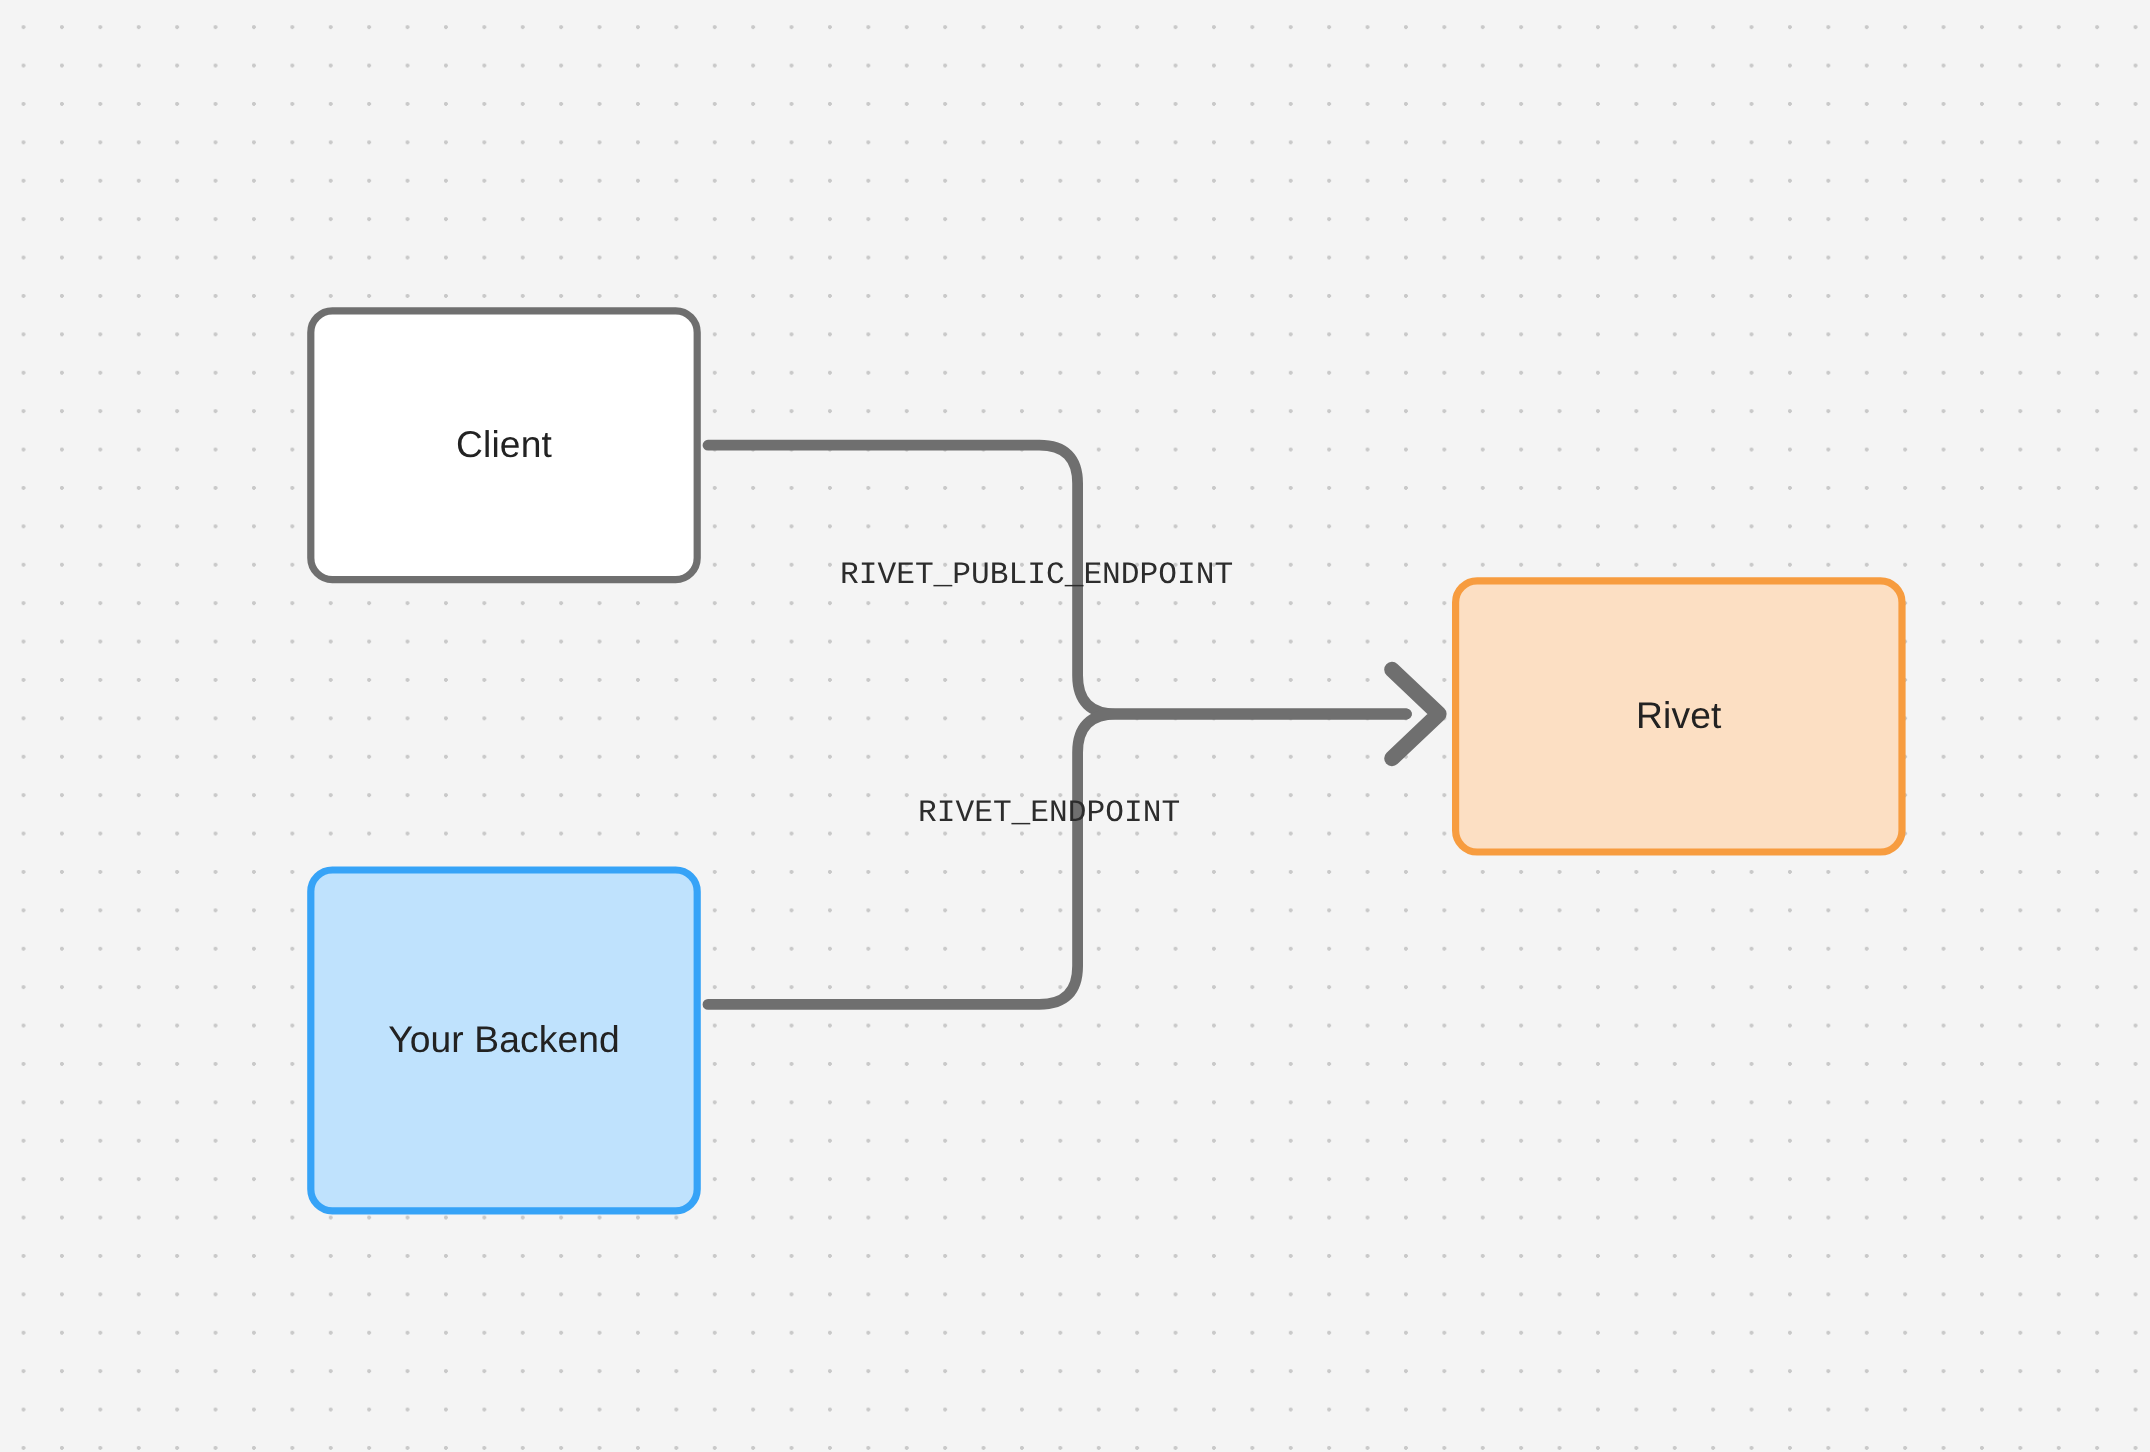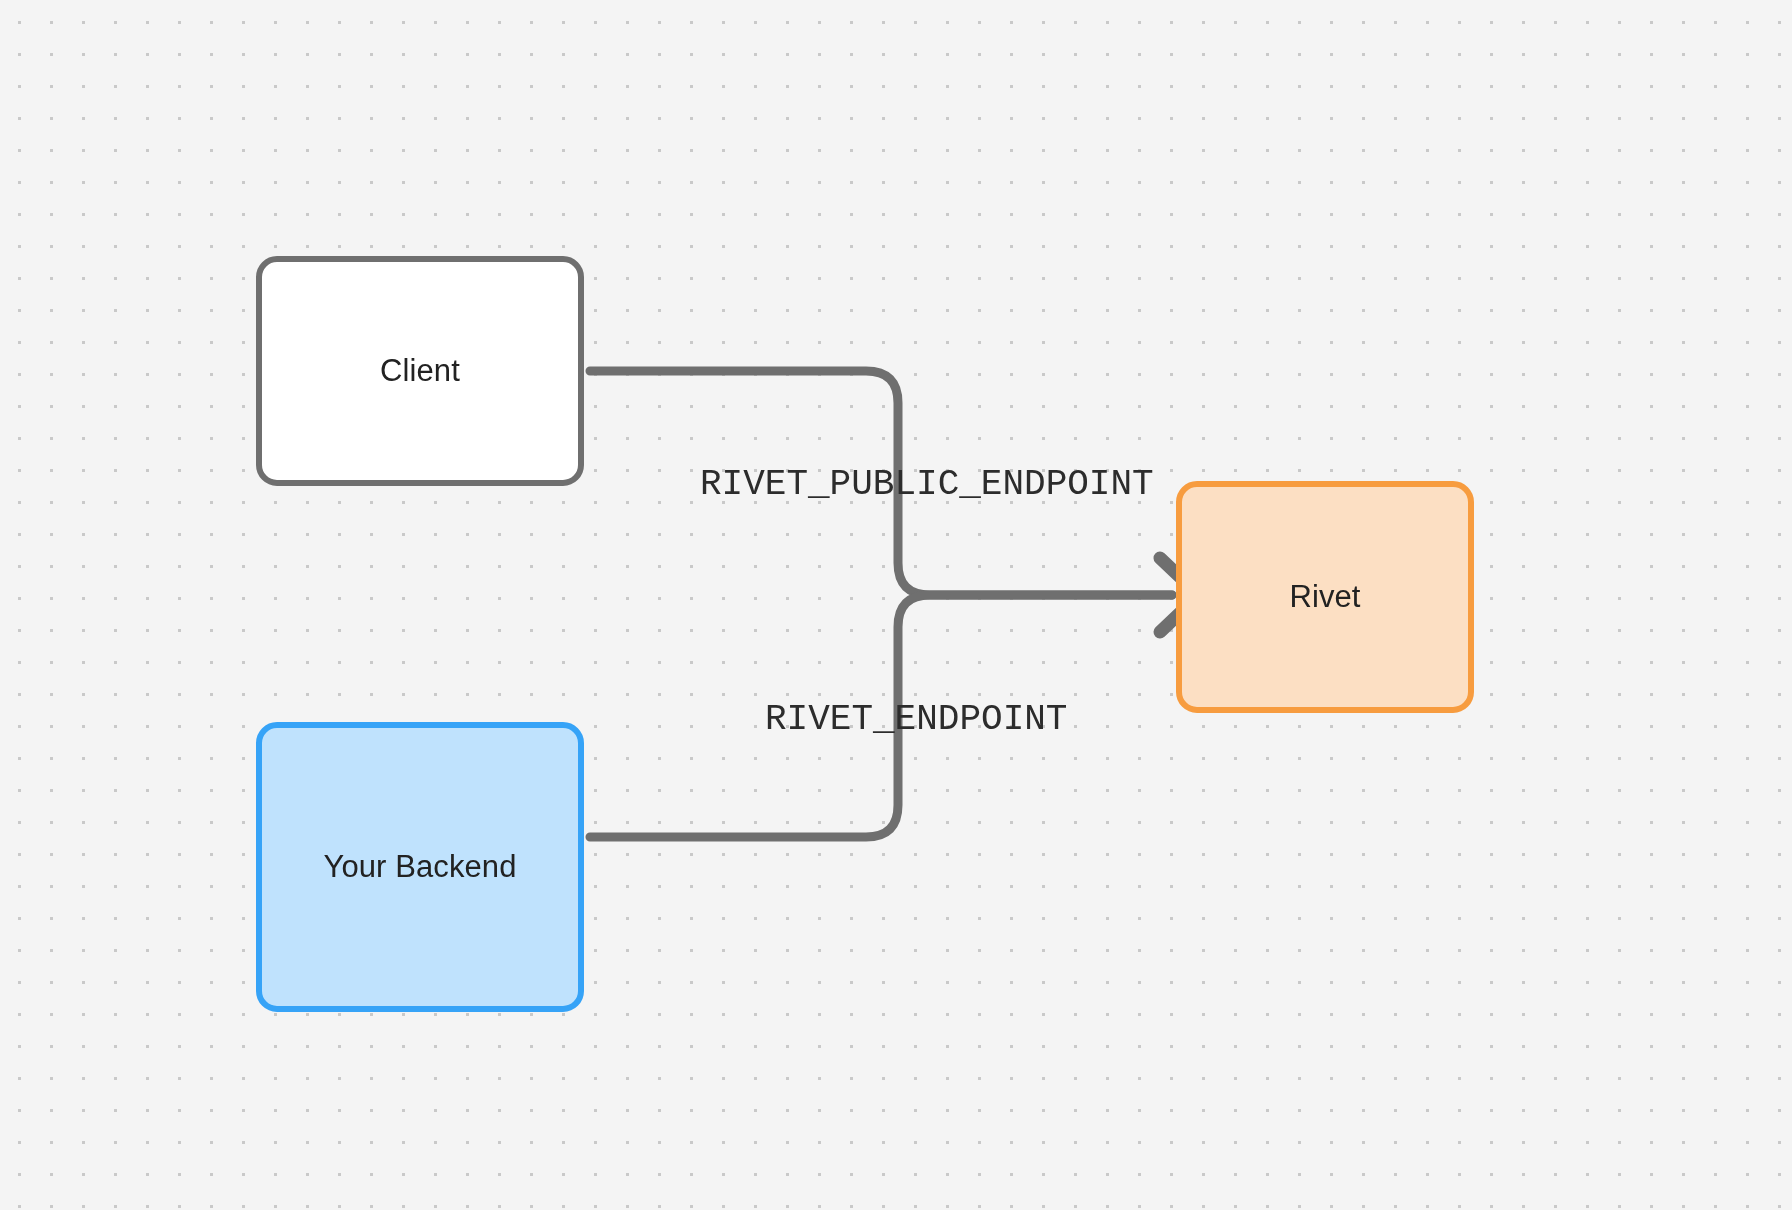--- a/index.html
+++ b/index.html
@@ -58,43 +58,43 @@
   }
   #node-backend {
     left: 256px;
     top: 722px;
     width: 328px;
     height: 290px;
     background: #bfe2fd;
     border-color: #36a3f7;
   }
   #node-rivet {
-    left: 1176px;
+    left: 1210px;
     top: 481px;
-    width: 298px;
+    width: 378px;
     height: 232px;
     background: #fcdfc3;
     border-color: #f79c3f;
   }
   .edge-label {
     position: absolute;
     font-family: "Liberation Mono", monospace;
-    font-size: 36px;
+    font-size: 26px;
     letter-spacing: 0px;
     color: #2c2c2c;
     white-space: nowrap;
     user-select: none;
   }
   #label-public {
     left: 700px;
     top: 464px;
   }
   #label-private {
     left: 765px;
-    top: 699px;
+    top: 662px;
   }
 </style>
 </head>
 <body>
 
 <div id="canvas">
 
   <svg id="edges" viewBox="0 0 1792 1210" width="1792" height="1210" xmlns="http://www.w3.org/2000/svg">
 
     <path d="M 590 371 L 866 371 Q 898 371 898 403 L 898 563 Q 898 595 930 595 L 1172 595" fill="none" stroke="#6f6f6f" stroke-width="9" stroke-linecap="round" stroke-linejoin="round"></path>

